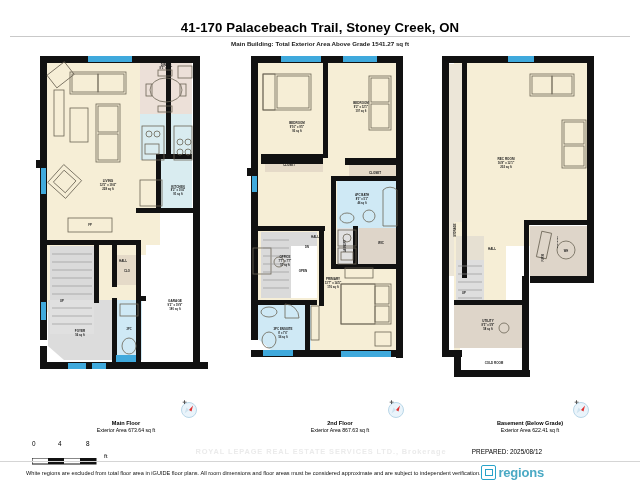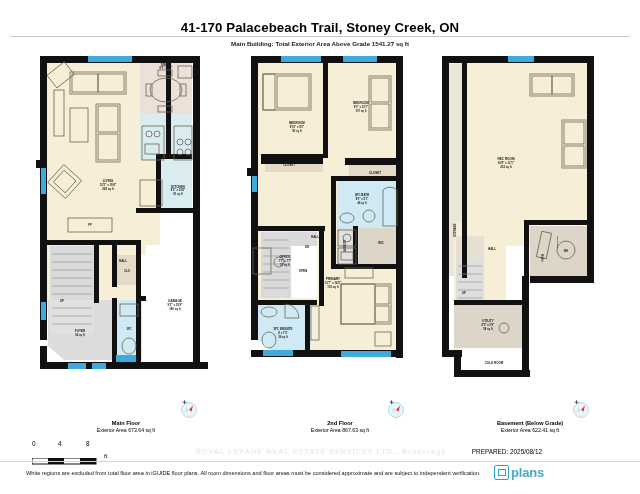--- a/index.html
+++ b/index.html
@@ -469,16 +469,16 @@
 
   <div class="watermark">ROYAL LEPAGE REAL ESTATE SERVICES LTD., Brokerage</div>
   <div class="prepared">PREPARED: 2025/08/12</div>
   <div class="footrule"></div>
   <div class="disclaimer">White regions are excluded from total floor area in iGUIDE floor plans. All room dimensions and floor areas must be considered approximate and are subject to independent verification.</div>
 
   <div class="iguide">
     <span class="ig-mark">
         <span class="ig-inner"></span>
       </span>
-    <span class="ig-text">plans</span>
+    <span class="ig-text">regions</span>
   </div>
 
 </div>
 
 </body></html>

